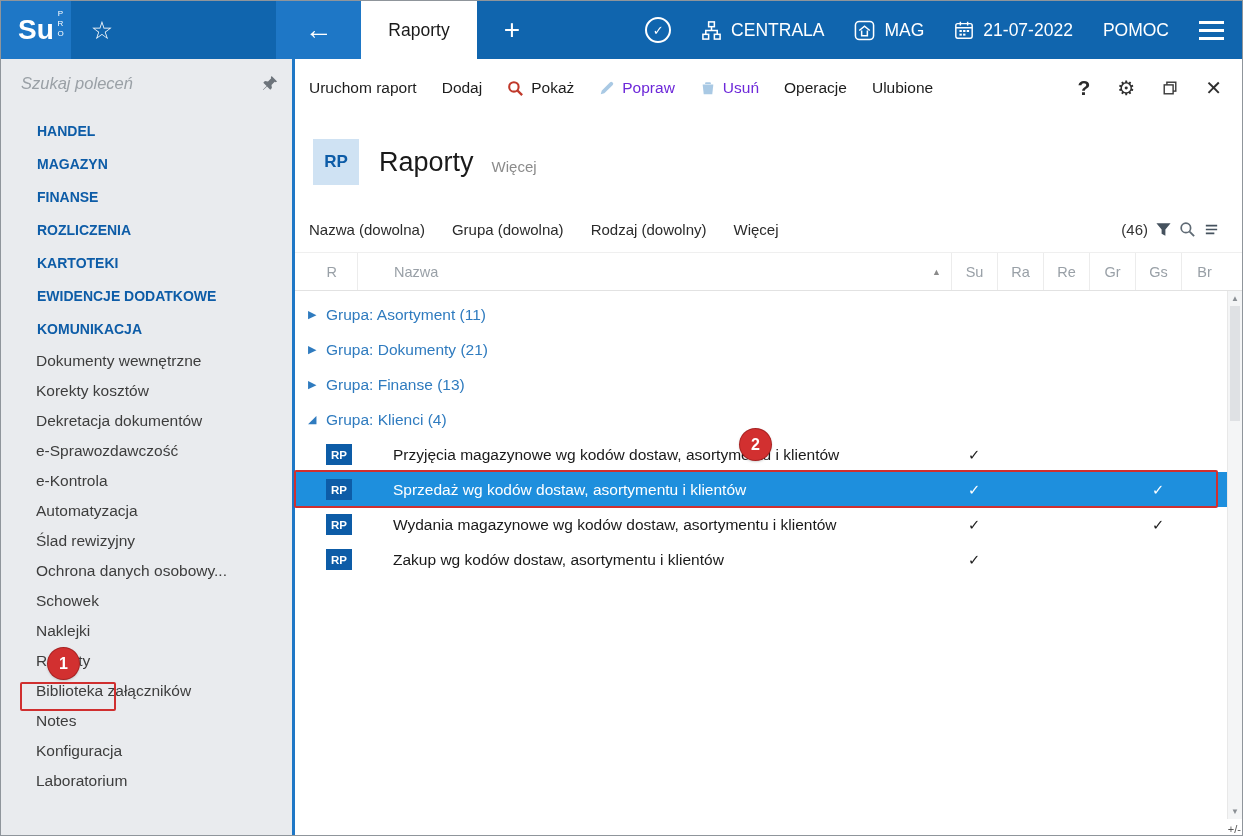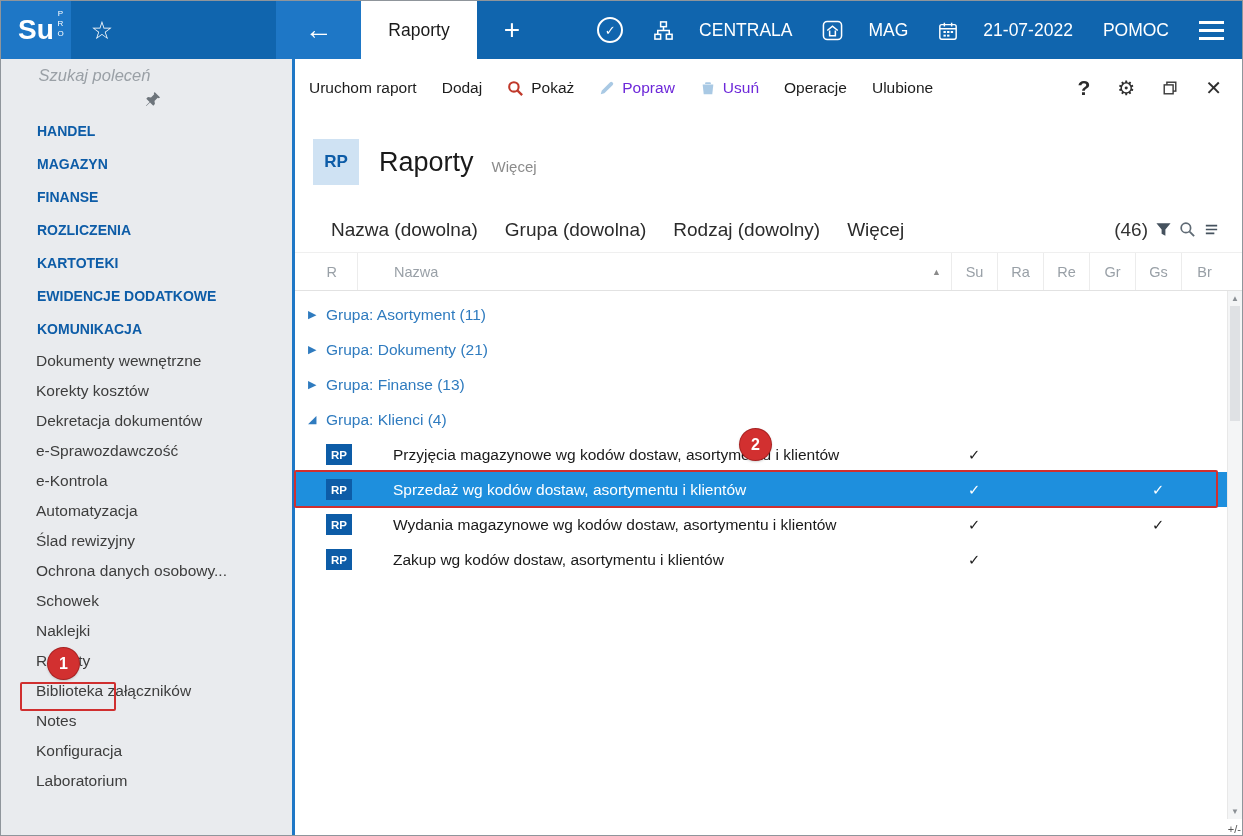--- a/index.html
+++ b/index.html
@@ -13,30 +13,30 @@
   .logo { width:70px; background:#1e77c6; position:relative; display:flex; align-items:center; justify-content:center; cursor:pointer; }
   .logo-main { font-size:28px; font-weight:700; }
   .logo-sub { position:absolute; right:6px; top:8px; font-size:8px; writing-mode:vertical-lr; text-orientation:upright; letter-spacing:1px; }
   .tb-star { width:62px; display:flex; align-items:center; justify-content:center; font-size:25px; cursor:pointer; }
   .tb-back { width:85px; margin-left:143px; background:#1e77c6; display:flex; align-items:center; justify-content:center; font-size:28px; cursor:pointer; }
   .tab-active { width:116px; background:#fff; color:#1a1a1a; display:flex; align-items:center; justify-content:center; font-size:17.5px; cursor:pointer; }
   .tab-plus { width:70px; display:flex; align-items:center; justify-content:center; font-size:28px; font-weight:300; cursor:pointer; }
   .tb-right { margin-left:auto; display:flex; align-items:center; gap:30px; padding-right:18px; font-size:17.5px; }
   .check-circle { width:26px; height:26px; border:2px solid #fff; border-radius:50%;
                   display:flex; align-items:center; justify-content:center; font-size:13px; cursor:pointer; }
-  .tb-item { display:flex; align-items:flex-end; gap:25px; cursor:pointer; white-space:nowrap; }
+  .tb-item { display:flex; align-items:flex-start; gap:9px; cursor:pointer; white-space:nowrap; }
   .burger { display:flex; flex-direction:column; gap:5px; cursor:pointer; }
   .burger i { display:block; width:25px; height:3px; background:#fff; }
 
   
   .bodyrow { display:flex; height:776px; }
 
   
   .sidebar { width:291px; background:#e9ebee; flex:none; }
-  .search-row { height:48px; display:flex; align-items:center; padding:0 14px 0 18px;flex-direction:column; }
+  .search-row { height:48px; display:flex; align-items:center; padding:0 14px 0 18px; }
   .search-input { flex:1; border:none; background:transparent; outline:none; font-size:16.5px;
                   font-family:"Liberation Sans",sans-serif; color:#444; }
   .search-input::placeholder { color:#9aa0a6; font-style:italic; }
   .pin-icon { flex:none; margin-left:8px; cursor:pointer; }
   .nav { padding-top:8px; }
   .cat { height:33px; line-height:33px; padding-left:36px; color:#0d5ca7; font-size:14px; font-weight:700; cursor:pointer; white-space:nowrap; }
   .sub { height:30px; line-height:30px; padding-left:35px; color:#3d3d3d; font-size:15.5px; cursor:pointer; white-space:nowrap; overflow:hidden; }
   .divider { width:3px; background:#1e77c6; flex:none; }
 
   
@@ -47,21 +47,21 @@
   .tool-right { margin-left:auto; display:flex; align-items:center; gap:27px; padding-right:20px; }
   .tr-ico { font-size:20px; color:#2f2f2f; cursor:pointer; line-height:1; }
   .tr-help { font-size:21px; font-weight:600; color:#2b2b2b; cursor:pointer; }
 
   .title-row { height:90px; display:flex; align-items:center; padding-left:18px; }
   .rp-big { width:46px; height:46px; background:#cfe2f3; color:#0d5ca7; font-weight:700; font-size:17px;
             display:flex; align-items:center; justify-content:center; flex:none; }
   .page-title { font-size:27px; color:#1a1a1a; margin-left:20px; }
   .title-more { font-size:15px; color:#8b8b8b; margin-left:18px; margin-top:8px; cursor:pointer; }
 
-  .filter-row { height:46px; display:flex; align-items:center; padding-left:36px; font-size:19px; color:#2b2b2b;
+  .filter-row { height:46px; display:flex; align-items:center; padding-left:14px; font-size:15px; color:#2b2b2b;
                 border-bottom:1px solid #efefef; }
   .filter-item { margin-right:27px; cursor:pointer; white-space:nowrap; }
   .filter-right { margin-left:auto; display:flex; align-items:center; gap:7px; padding-right:22px; }
   .fcount { color:#333; }
   .f-ico { cursor:pointer; display:flex; align-items:center; }
 
   .cols { display:grid; grid-template-columns:62px 1fr 46px 46px 46px 46px 46px 46px; padding-right:15px; }
   .table-header { height:38px; align-items:center; color:#99a0a7; font-size:14.5px; border-bottom:1px solid #e2e2e2; }
   .th-r { text-align:right; padding-right:20px; }
   .th-name { padding-left:36px; display:flex; align-items:center; justify-content:space-between; height:100%; border-left:1px solid #ececec; }

